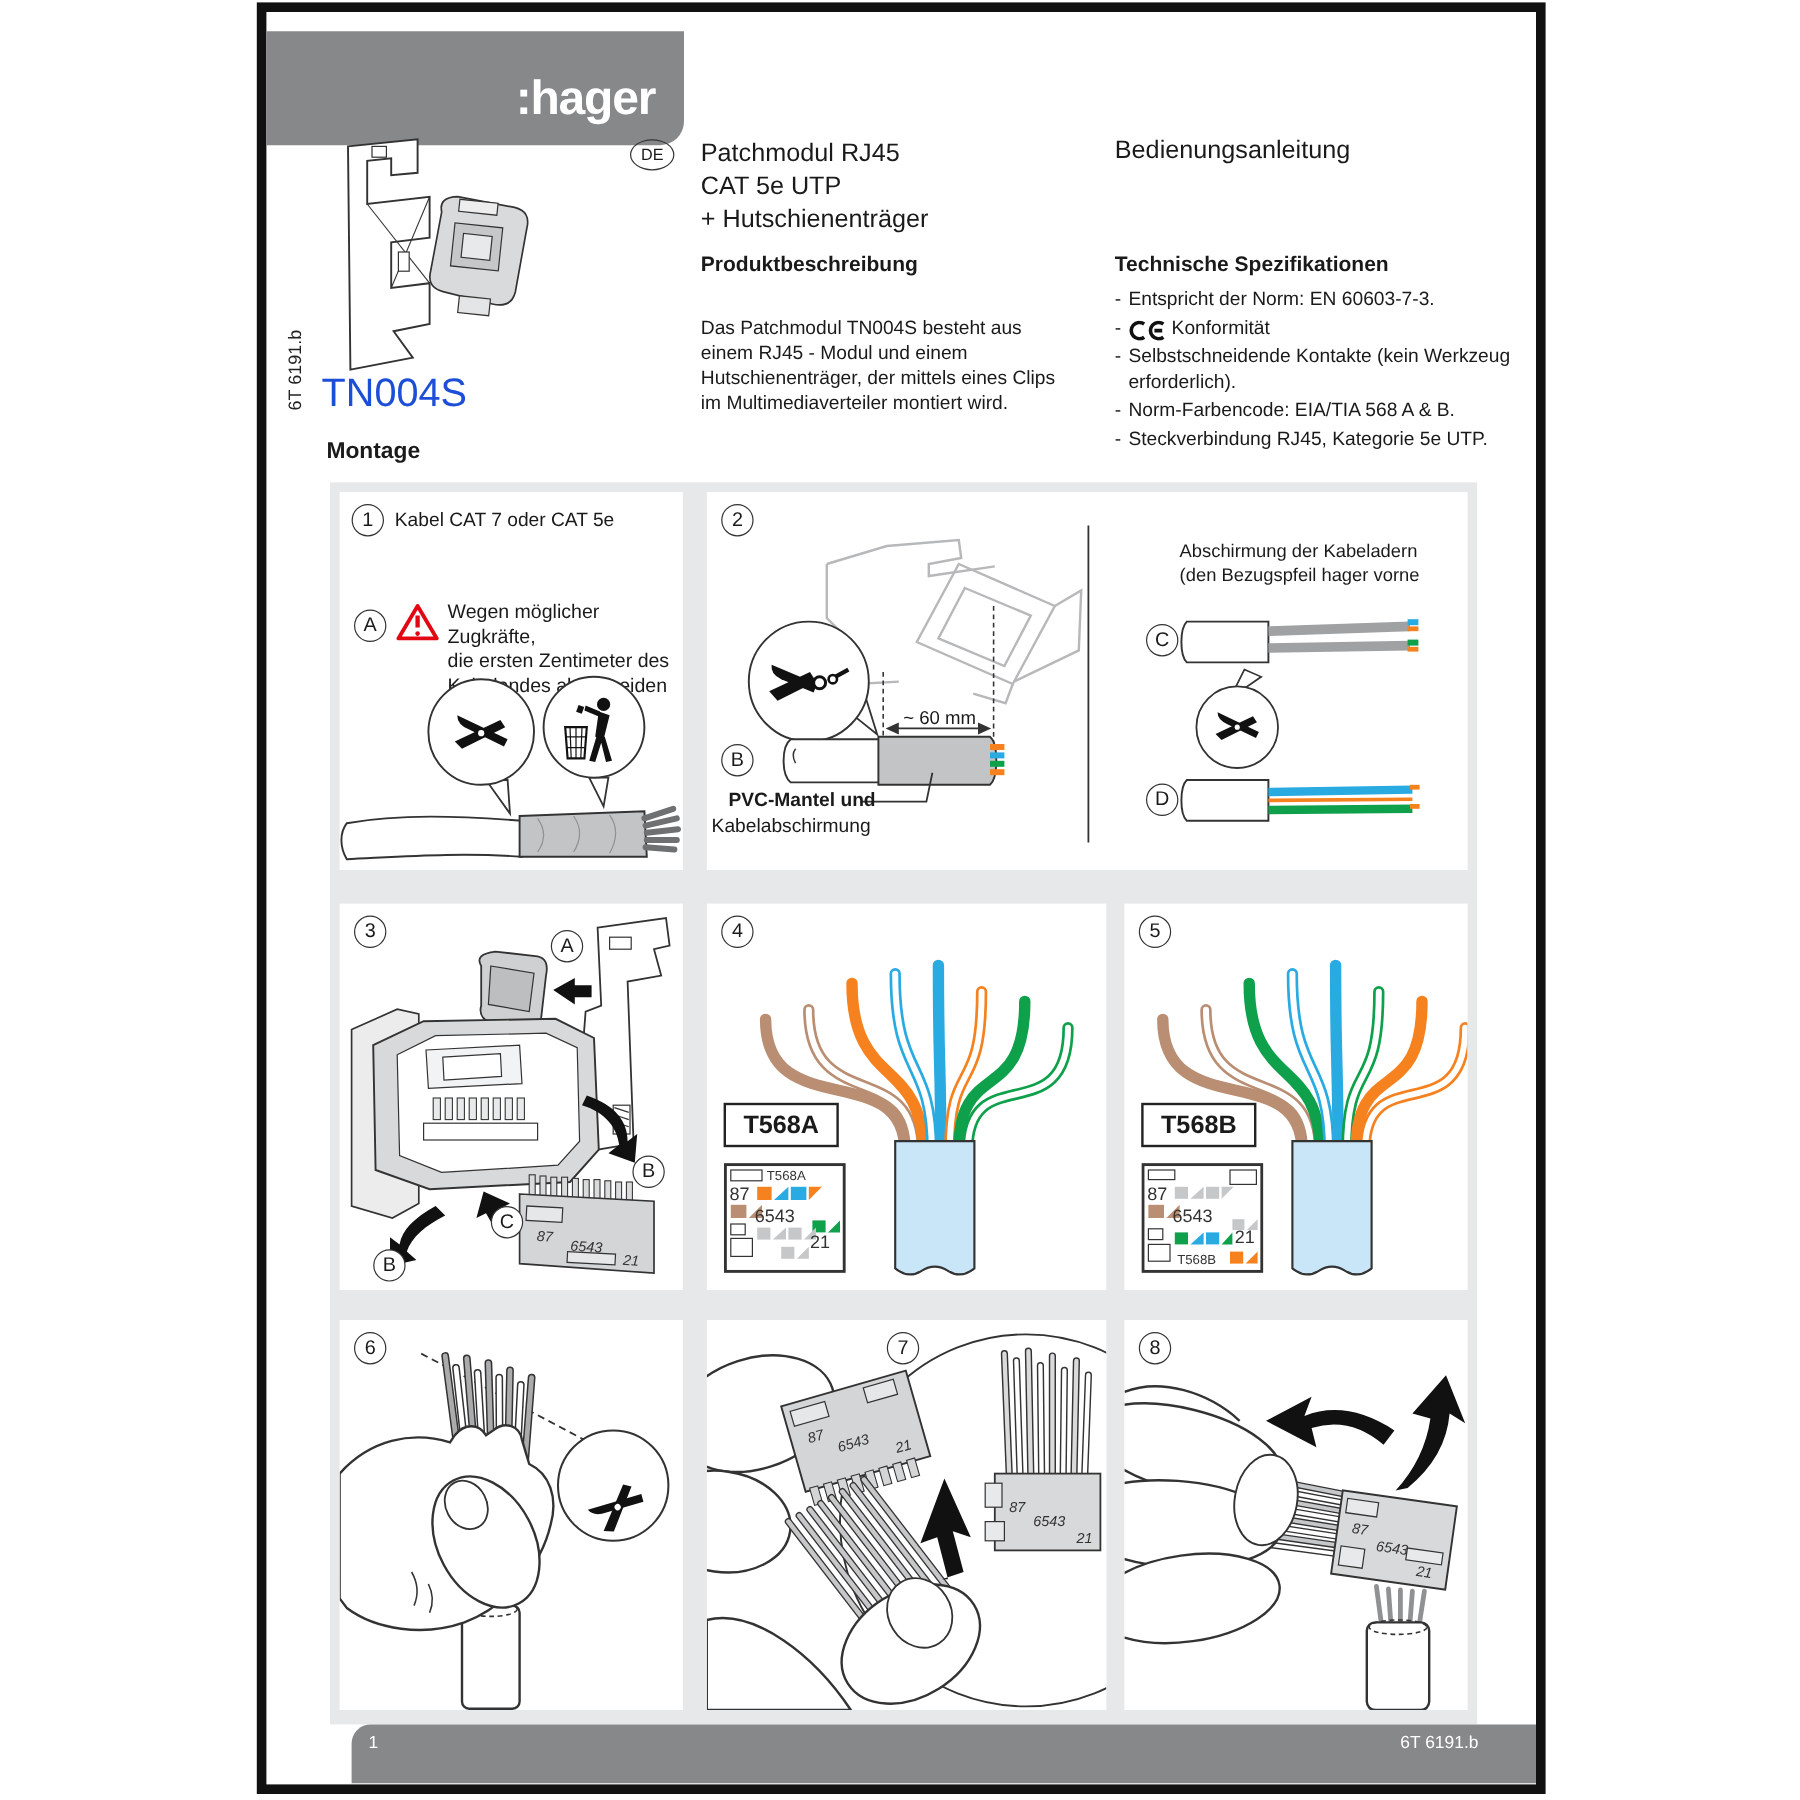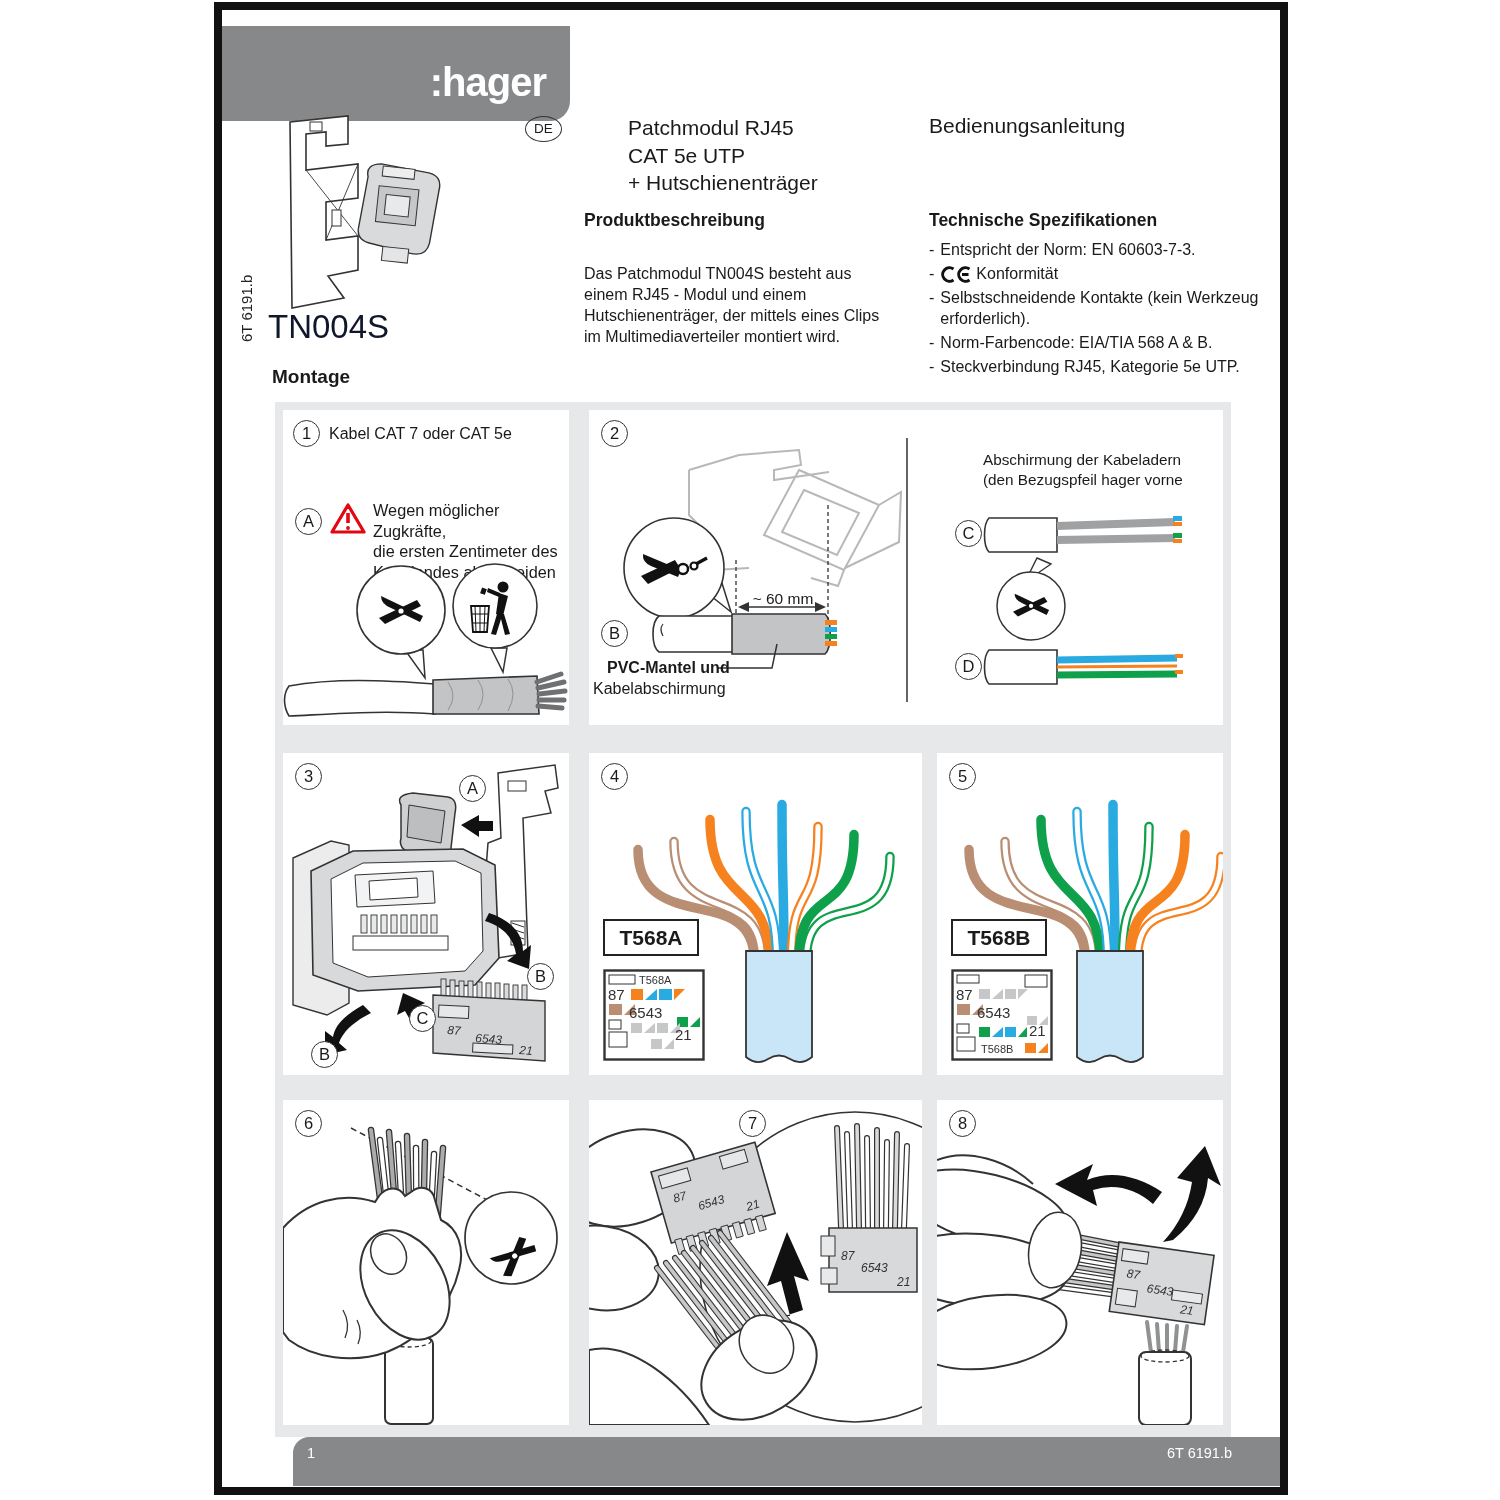--- a/index.html
+++ b/index.html
@@ -6,36 +6,36 @@
   html,body { width:1500px; height:1500px; background:#fff; font-family:"Liberation Sans", sans-serif; color:#1a1a1a; }
   .abs { position:absolute; }
   #frame { position:absolute; left:214px; top:2px; width:1074px; height:1493px; border:8px solid #111; background:#fff; }
 
   
   #brandbar { left:0; top:0; width:348px; height:95px; background:var(--brand_gray); border-bottom-right-radius:20px;margin-top:16px; }
   #brandlogo { position:absolute; right:24px; top:34px; color:#fff; font-size:40px; font-weight:bold; letter-spacing:-1px; }
 
   
   #sideref { left:16px; top:222px; height:110px; writing-mode:vertical-rl; transform:rotate(180deg); font-size:15px; color:#222; }
-  #prodcode { left:46px; top:298px; font-size:33px; color:#0f172a; }
+  #prodcode { left:46px; top:298px; font-size:33px; color:#1d4ed8; }
 
   
   .badge-oval { display:inline-block; width:37px; height:26px; border:1.7px solid #333; border-radius:50%; text-align:center; line-height:23px; font-size:13.5px; }
   #debadge { left:303px; top:106px; }
-  #titleblock { left:362px; top:104px; font-size:21px; line-height:27.5px;margin-left:44px; }
+  #titleblock { left:362px; top:104px; font-size:21px; line-height:27.5px; }
   #doctype { left:707px; top:104px; font-size:21px; }
 
   .h2 { font-size:17.5px; font-weight:bold; }
   #pbhead { left:362px; top:200px; }
   #pbbody { left:362px; top:229px; width:300px; font-size:16px; line-height:21px;margin-top:24px; }
   #tshead { left:707px; top:200px; }
   #tslist { left:707px; top:229px; width:336px; font-size:16px; line-height:21px; }
   .spec-item { display:flex; gap:6px; margin-bottom:3px; }
   .spec-item .ce { margin:2px 4px 0 0; }
-  .spec-text { display:flex; align-items:center; }
+  .spec-text { display:flex; align-items:flex-end; }
 
   #montagehead { left:50px; top:356px; font-size:19px; font-weight:bold; }
   #montage { left:53px; top:392px; width:956px; height:1035px; background:var(--panel_gray); }
   .panel { position:absolute; background:#fff; overflow:hidden; }
   #p1 { left:8px;   top:8px;   width:286px; height:315px; }
   #p2 { left:314px; top:8px;   width:634px; height:315px; }
   #p3 { left:8px;   top:351px; width:286px; height:322px; }
   #p4 { left:314px; top:351px; width:333px; height:322px; }
   #p5 { left:662px; top:351px; width:286px; height:322px; }
   #p6 { left:8px;   top:698px; width:286px; height:325px; }

